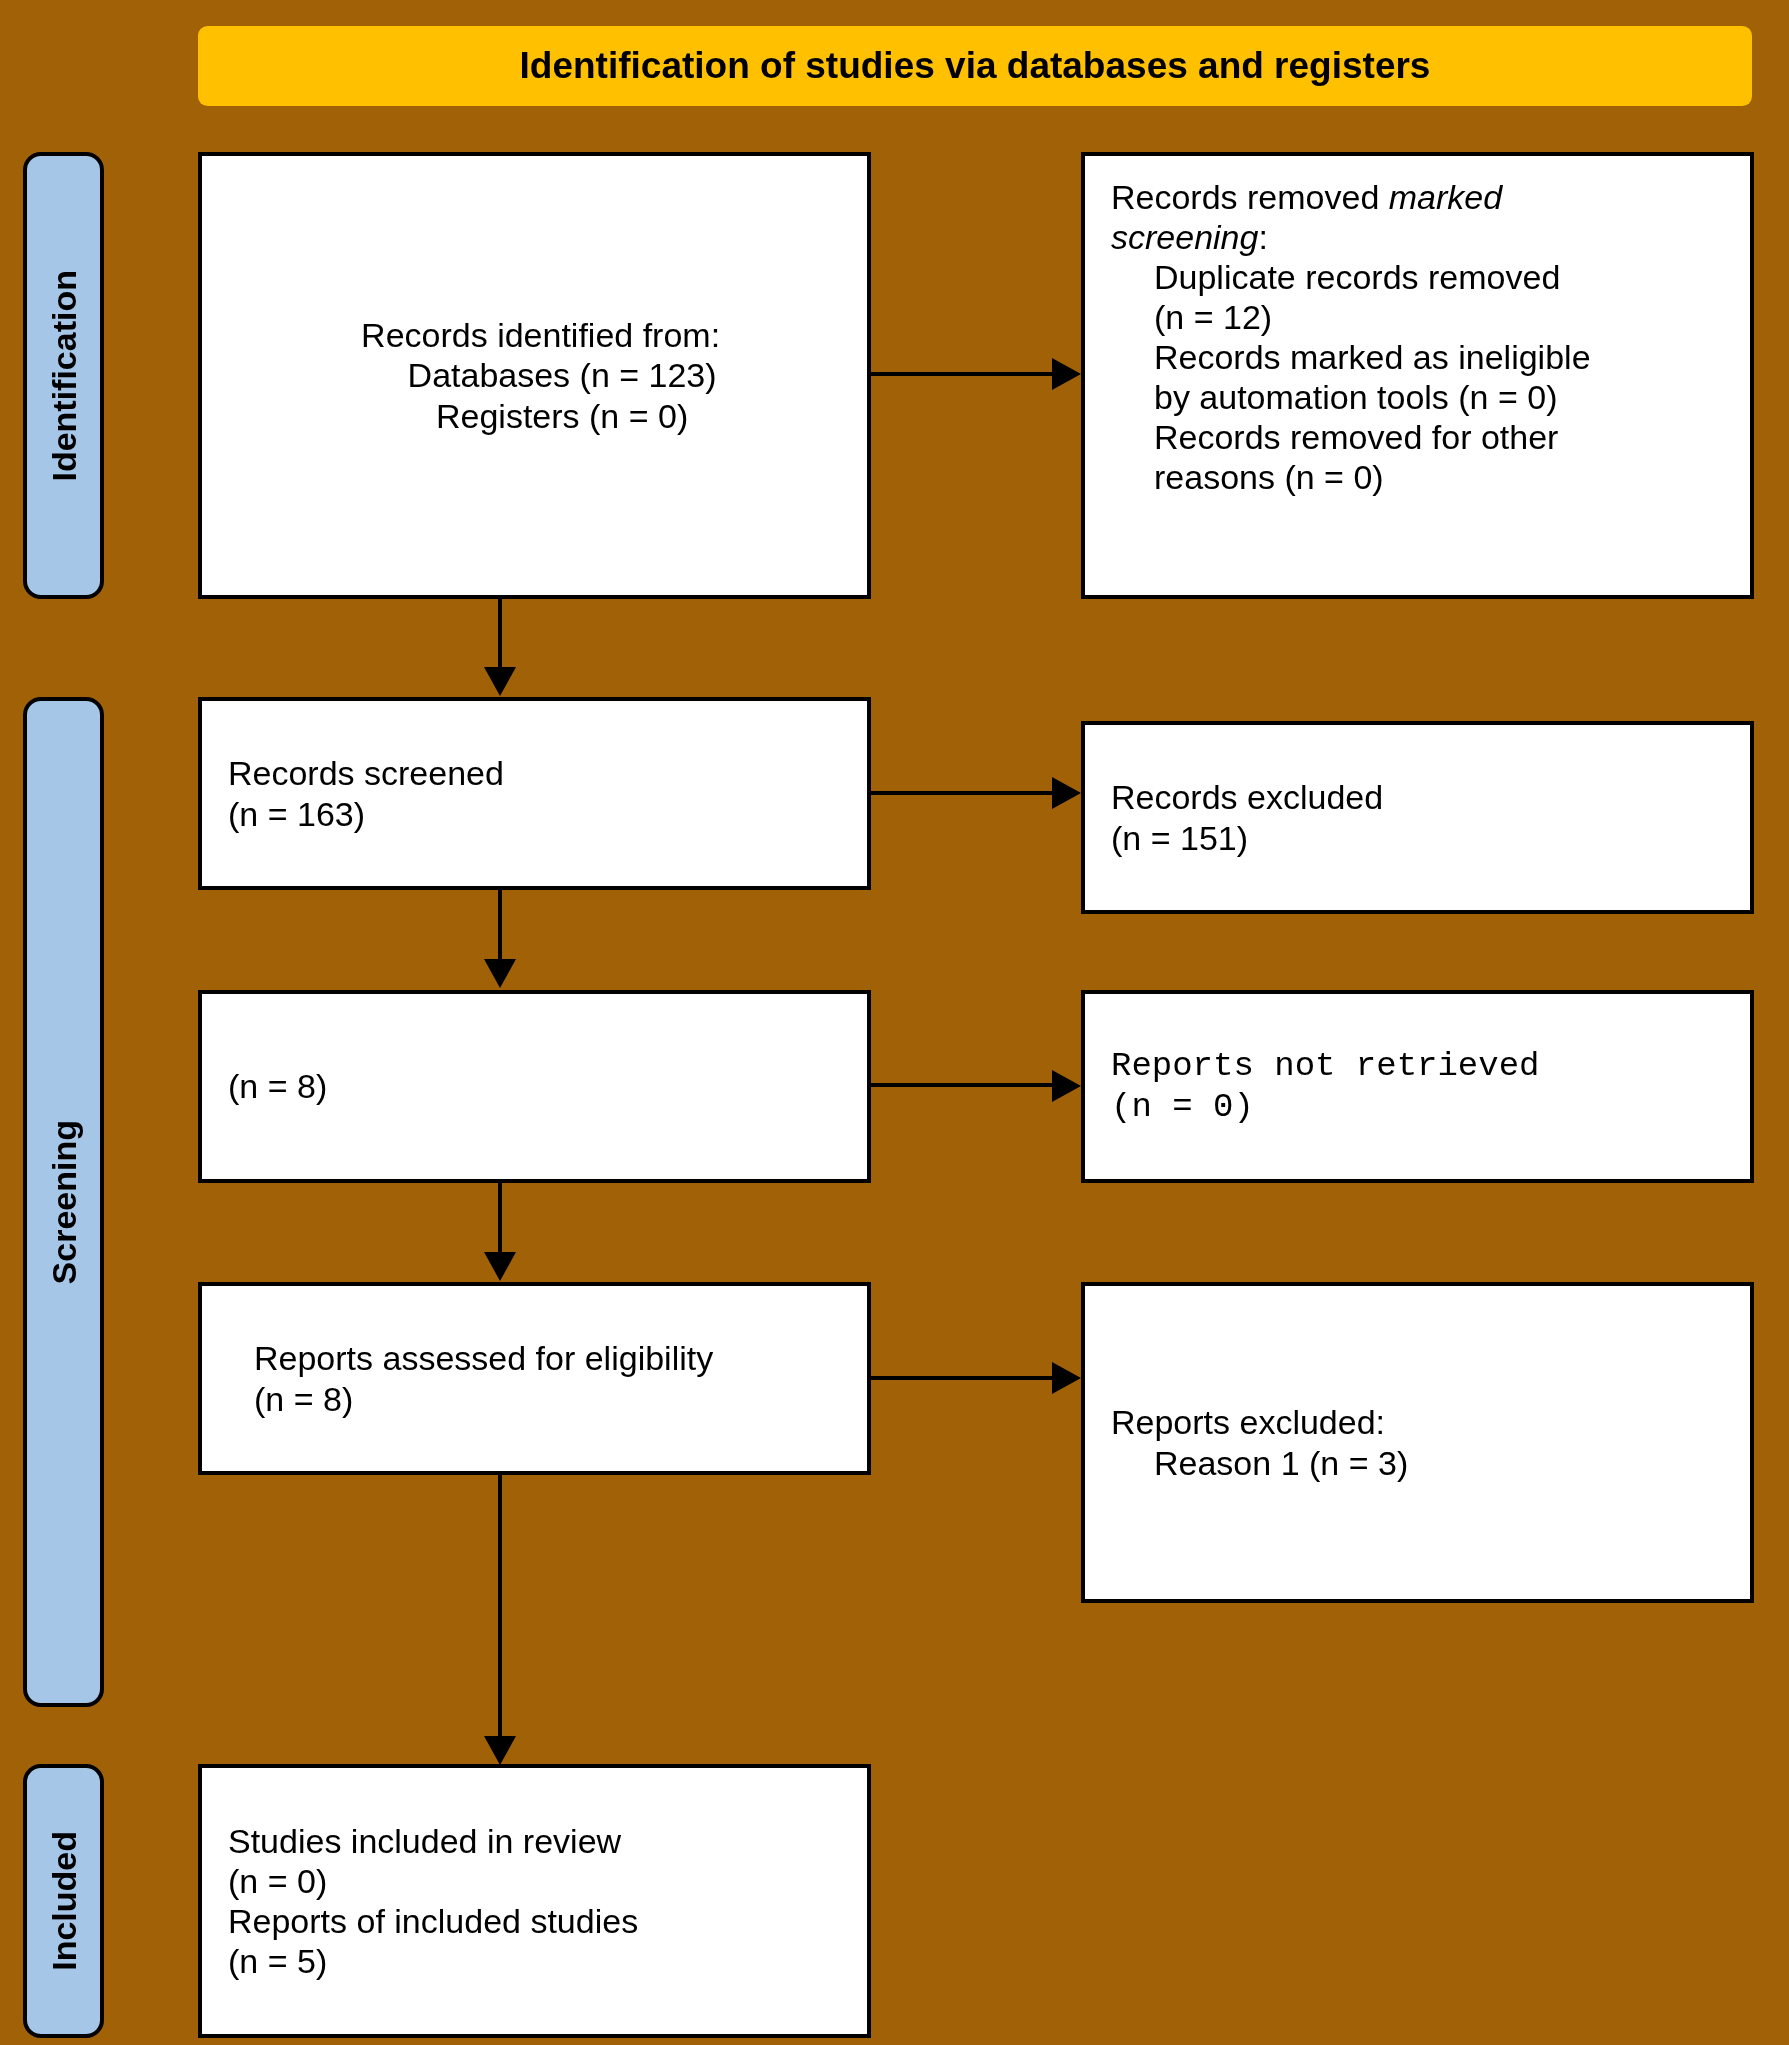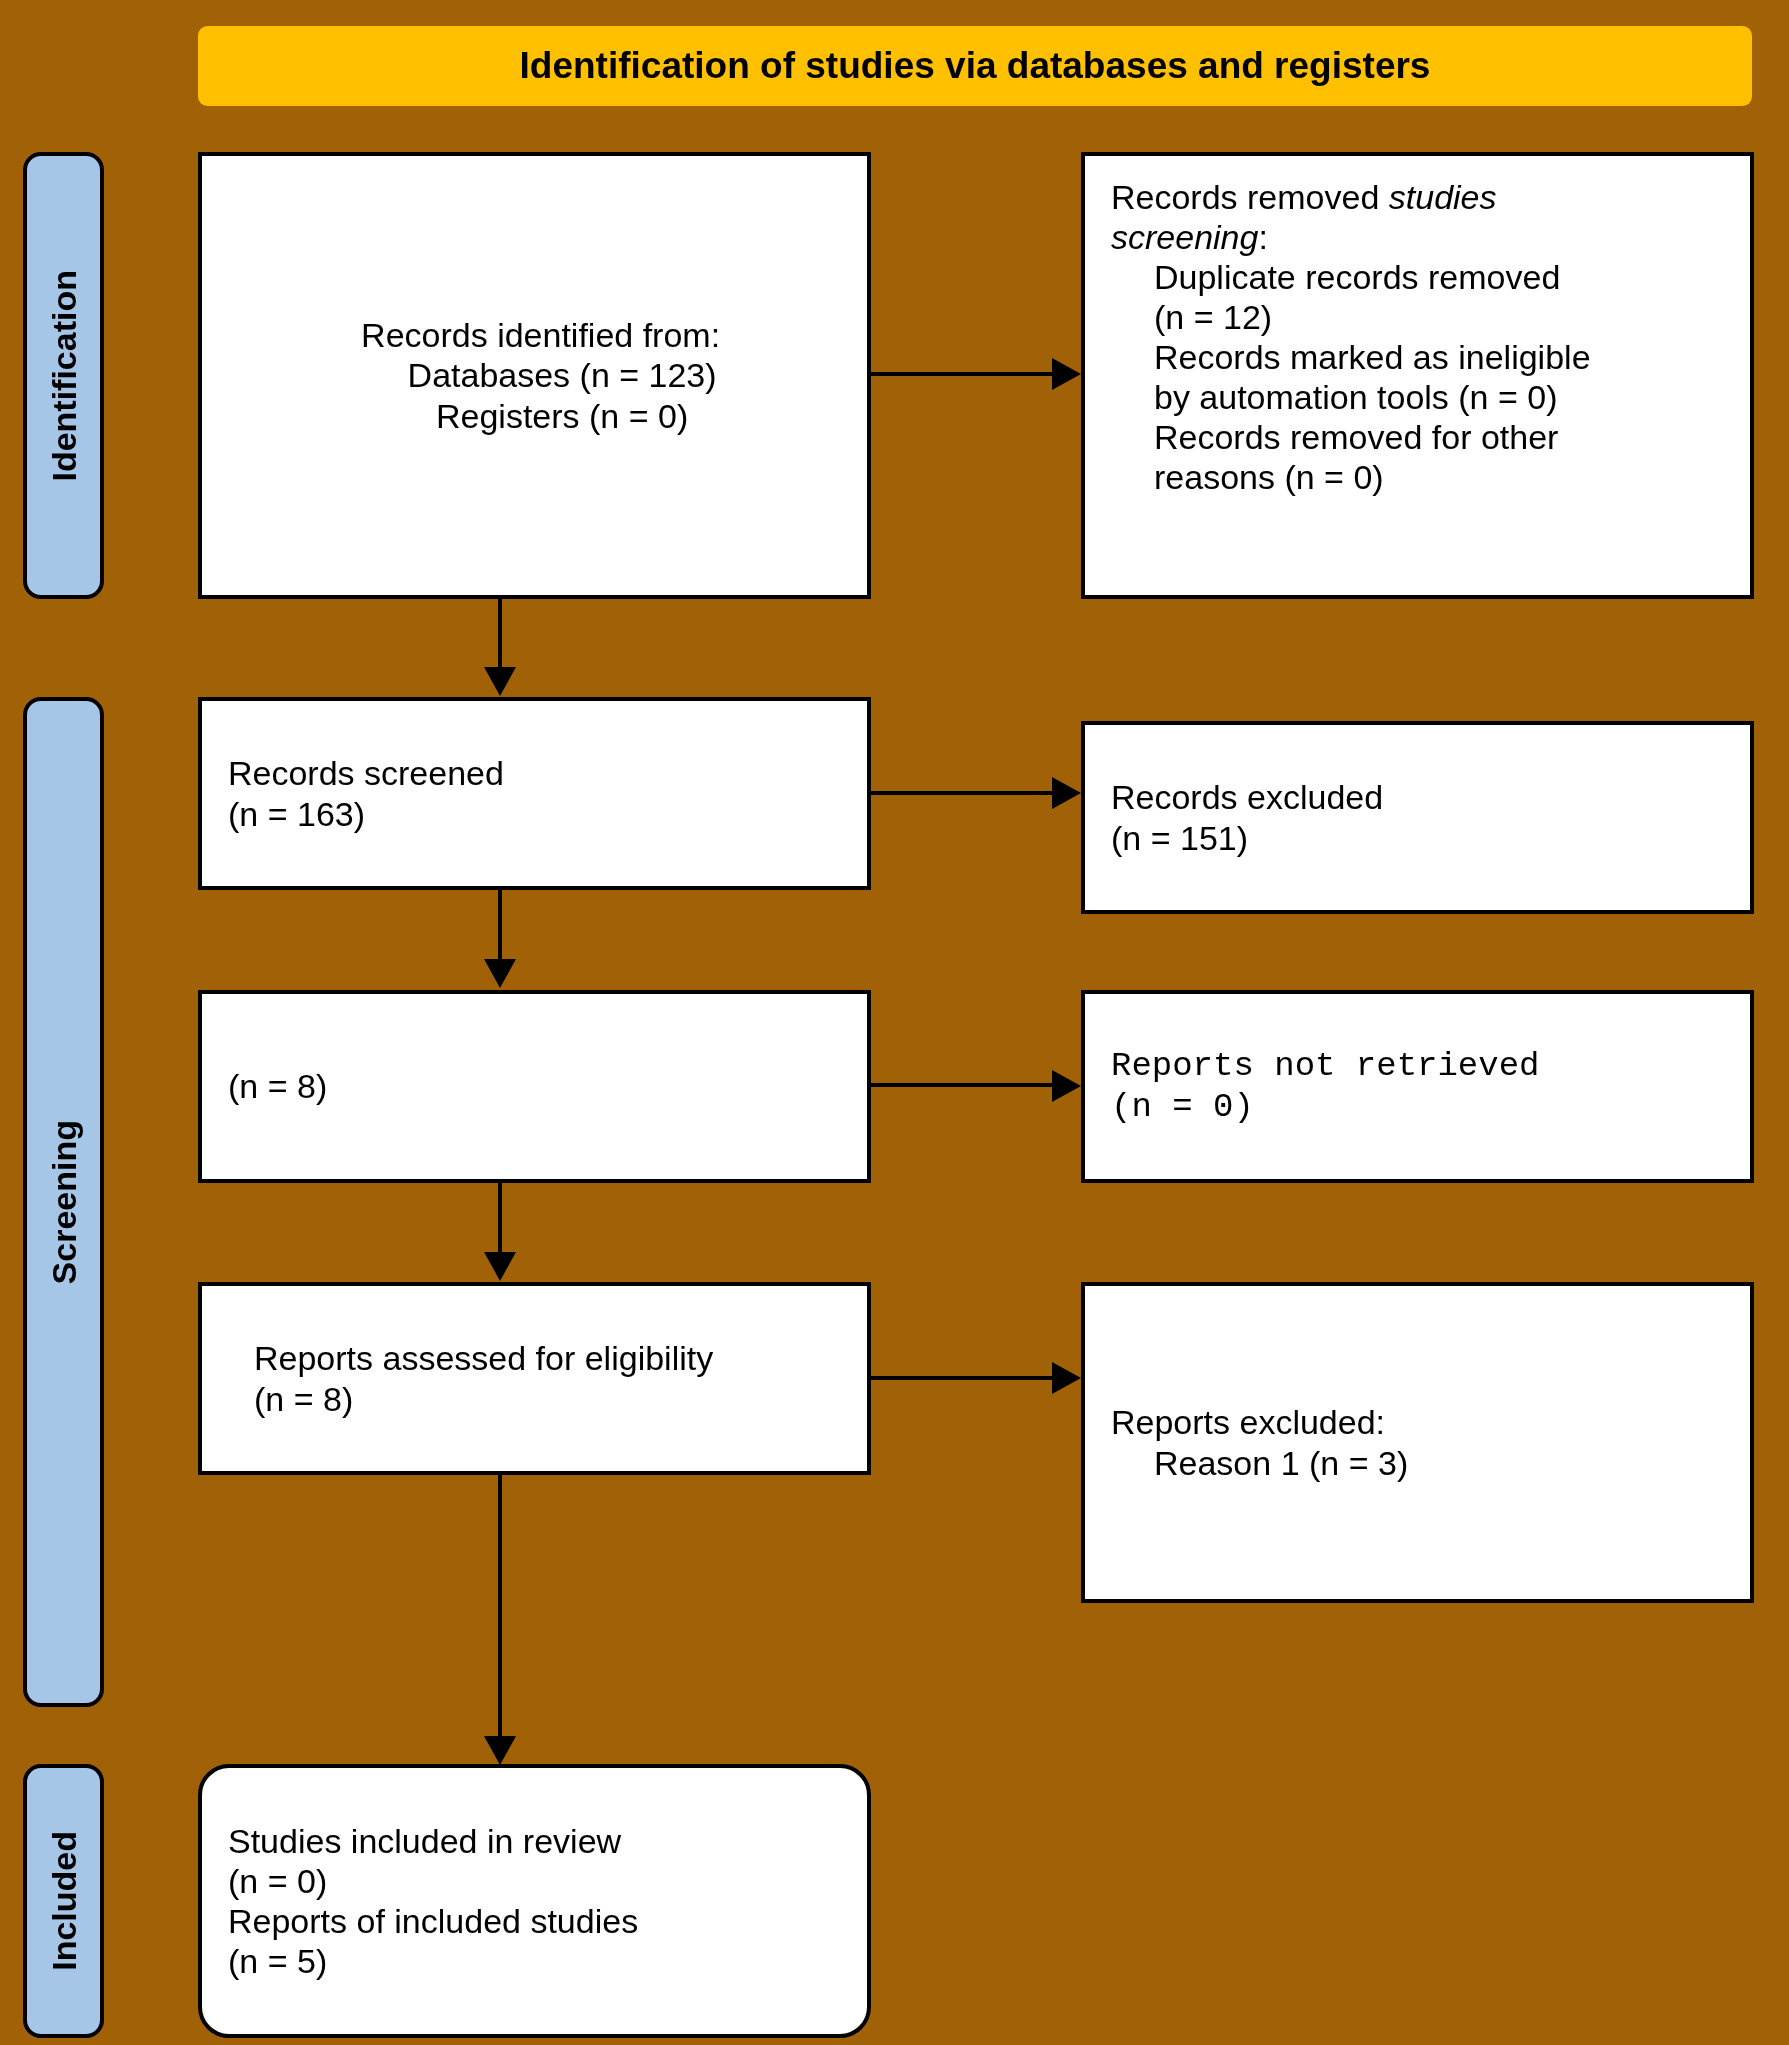--- a/index.html
+++ b/index.html
@@ -150,21 +150,21 @@
   <div class="fbox" style="left:198px; top:152px; width:673px; height:447px;text-align:center;">
     <div class="fbox-inner">
       <div class="ln">Records identified from:</div>
       <div class="ln indent">Databases (n = 123)</div>
       <div class="ln indent">Registers (n = 0)</div>
     </div>
   </div>
 
   <div class="fbox align-top" style="left:1081px; top:152px; width:673px; height:447px;">
     <div class="fbox-inner">
-      <div class="ln"><span>Records removed </span><span class="ital">studies</span></div>
+      <div class="ln"><span>Records removed </span><span class="ital">marked</span></div>
       <div class="ln"><span class="ital">screening</span><span>:</span></div>
       <div class="ln indent">Duplicate records removed</div>
       <div class="ln indent">(n = 12)</div>
       <div class="ln indent">Records marked as ineligible</div>
       <div class="ln indent">by automation tools (n = 0)</div>
       <div class="ln indent">Records removed for other</div>
       <div class="ln indent">reasons (n = 0)</div>
     </div>
   </div>
 
@@ -226,21 +226,21 @@
       <div class="ln indent">Reason 1 (n = 3)</div>
     </div>
   </div>
 
   <div class="arrow-h" style="left:871px; top:1376px; width:181px;"></div>
   <div class="arrow-h-head" style="left:1052px; top:1362px;"></div>
 
   <div class="arrow-v" style="left:498px; top:1475px; height:264px;"></div>
   <div class="arrow-v-head" style="left:484px; top:1736px;"></div>
 
-  <div class="fbox" style="left:198px; top:1764px; width:673px; height:274px;border-radius:31px;">
+  <div class="fbox" style="left:198px; top:1764px; width:673px; height:274px;">
     <div class="fbox-inner">
       <div class="ln">Studies included in review</div>
       <div class="ln">(n = 0)</div>
       <div class="ln">Reports of included studies</div>
       <div class="ln">(n = 5)</div>
     </div>
   </div>
 
 </div>
 

